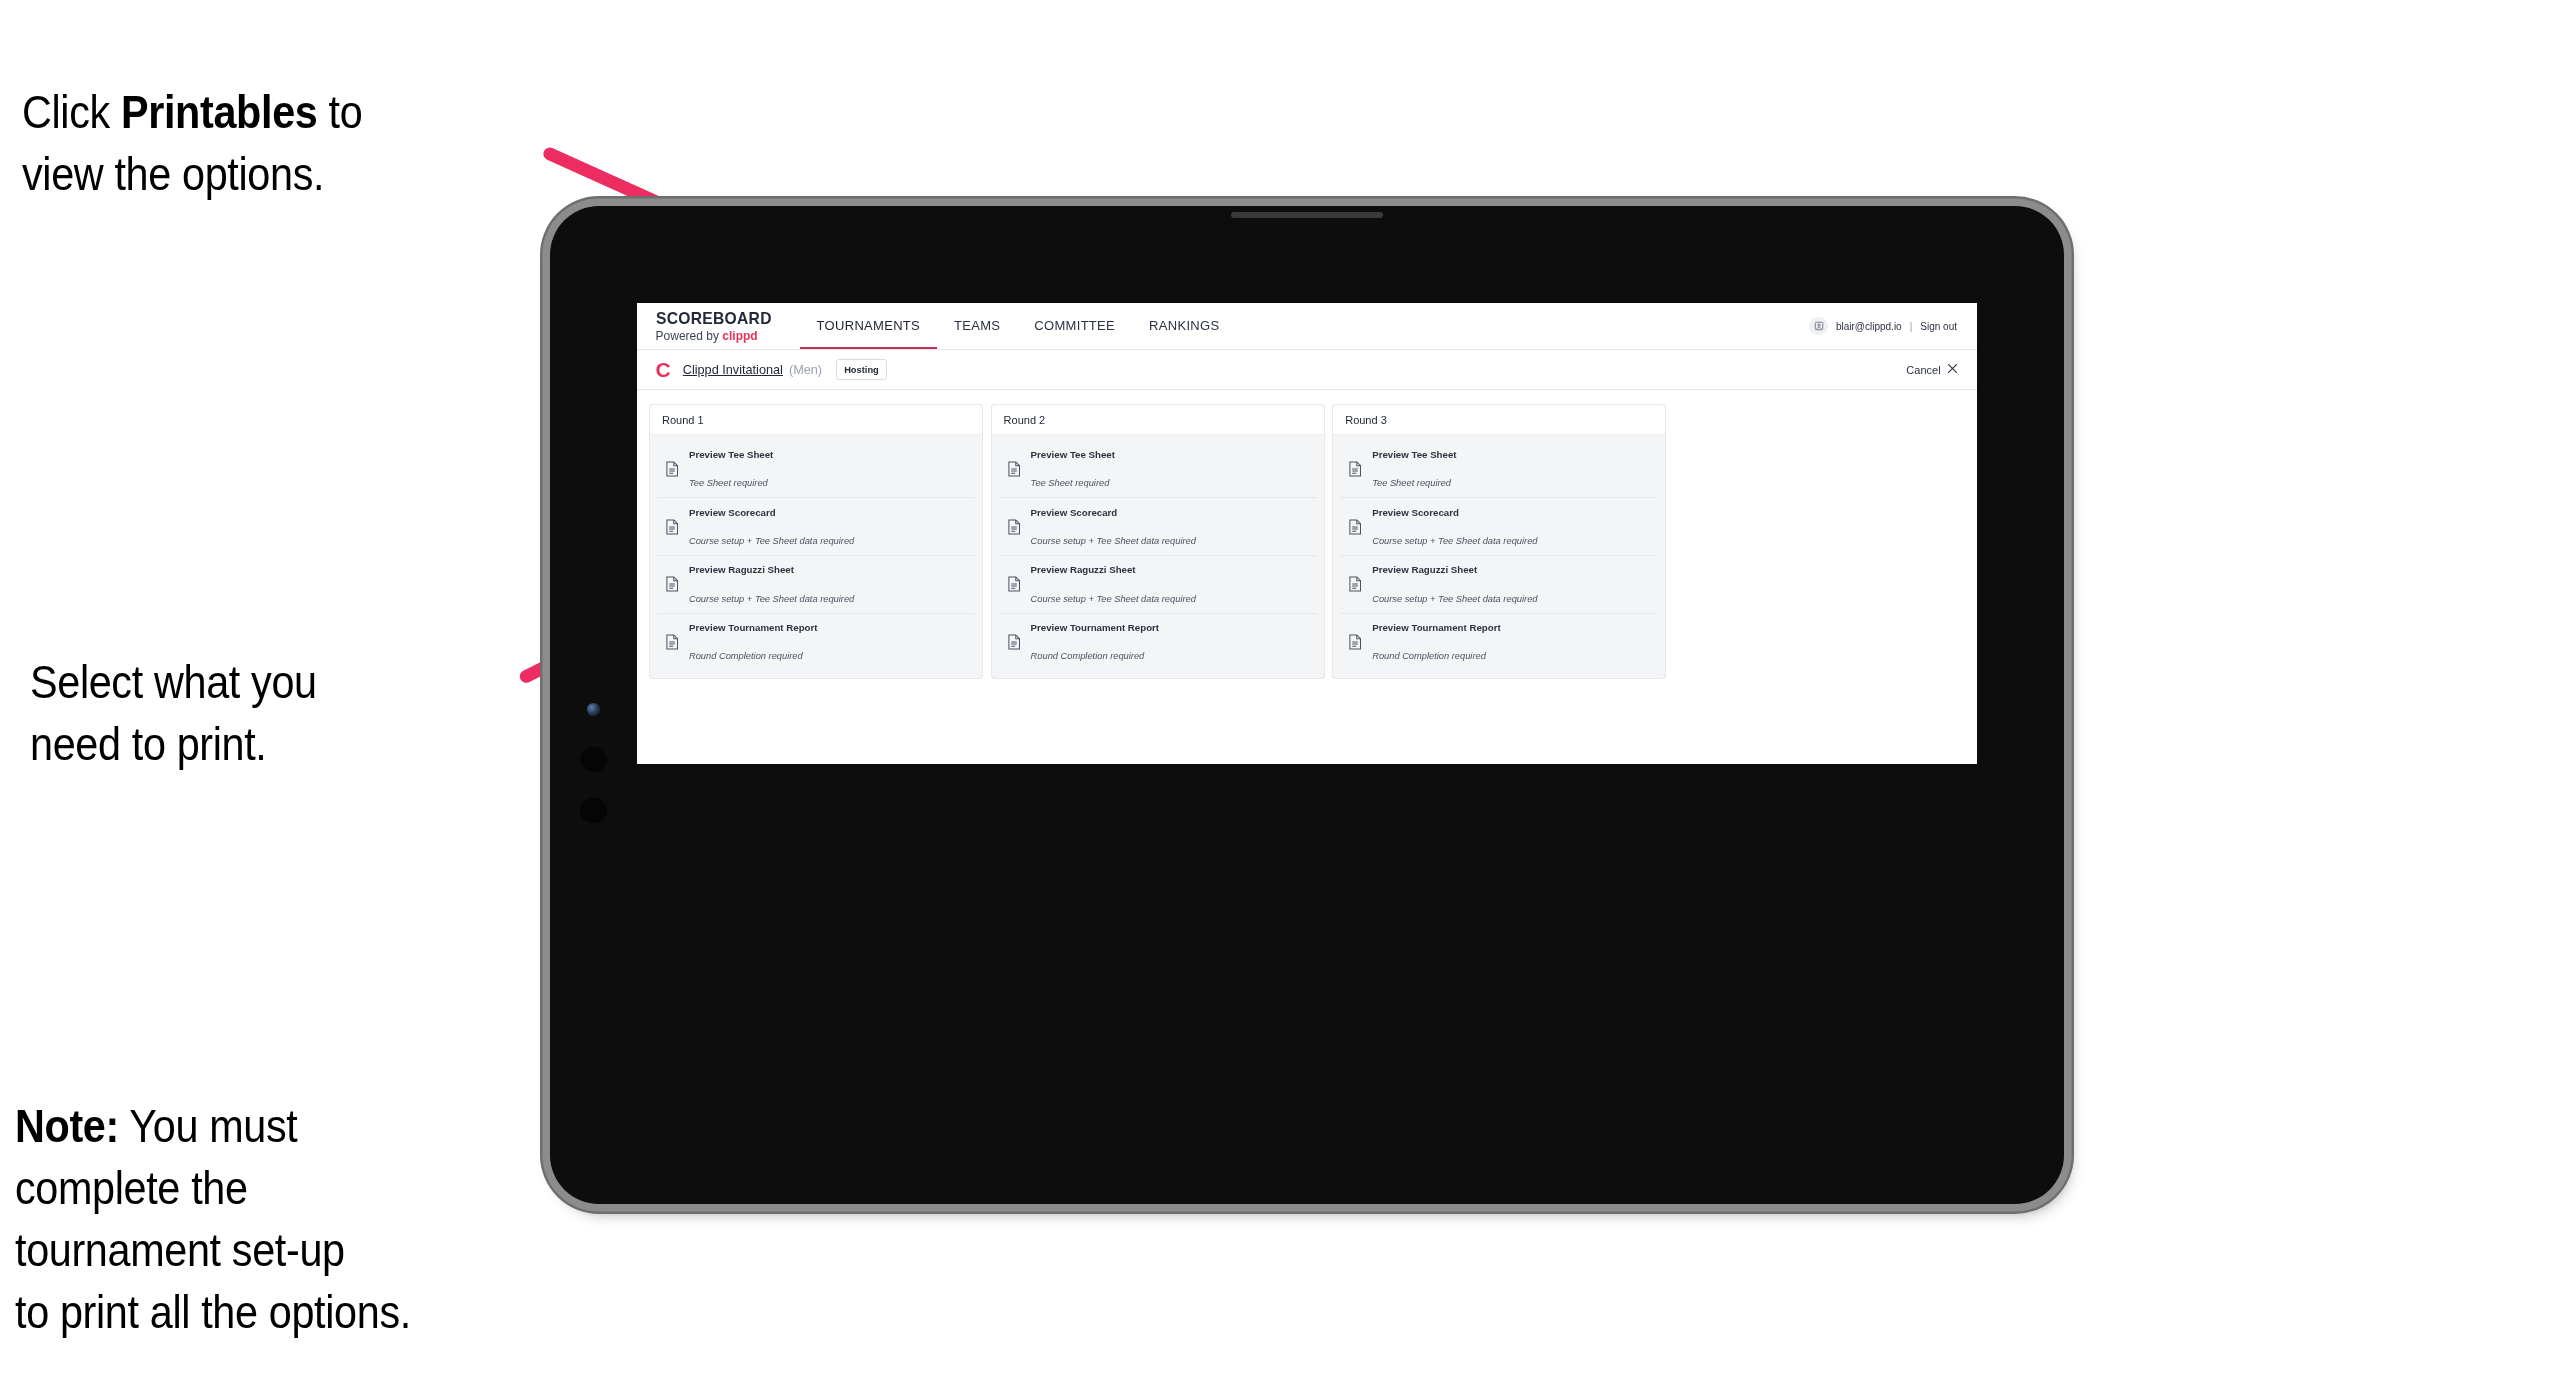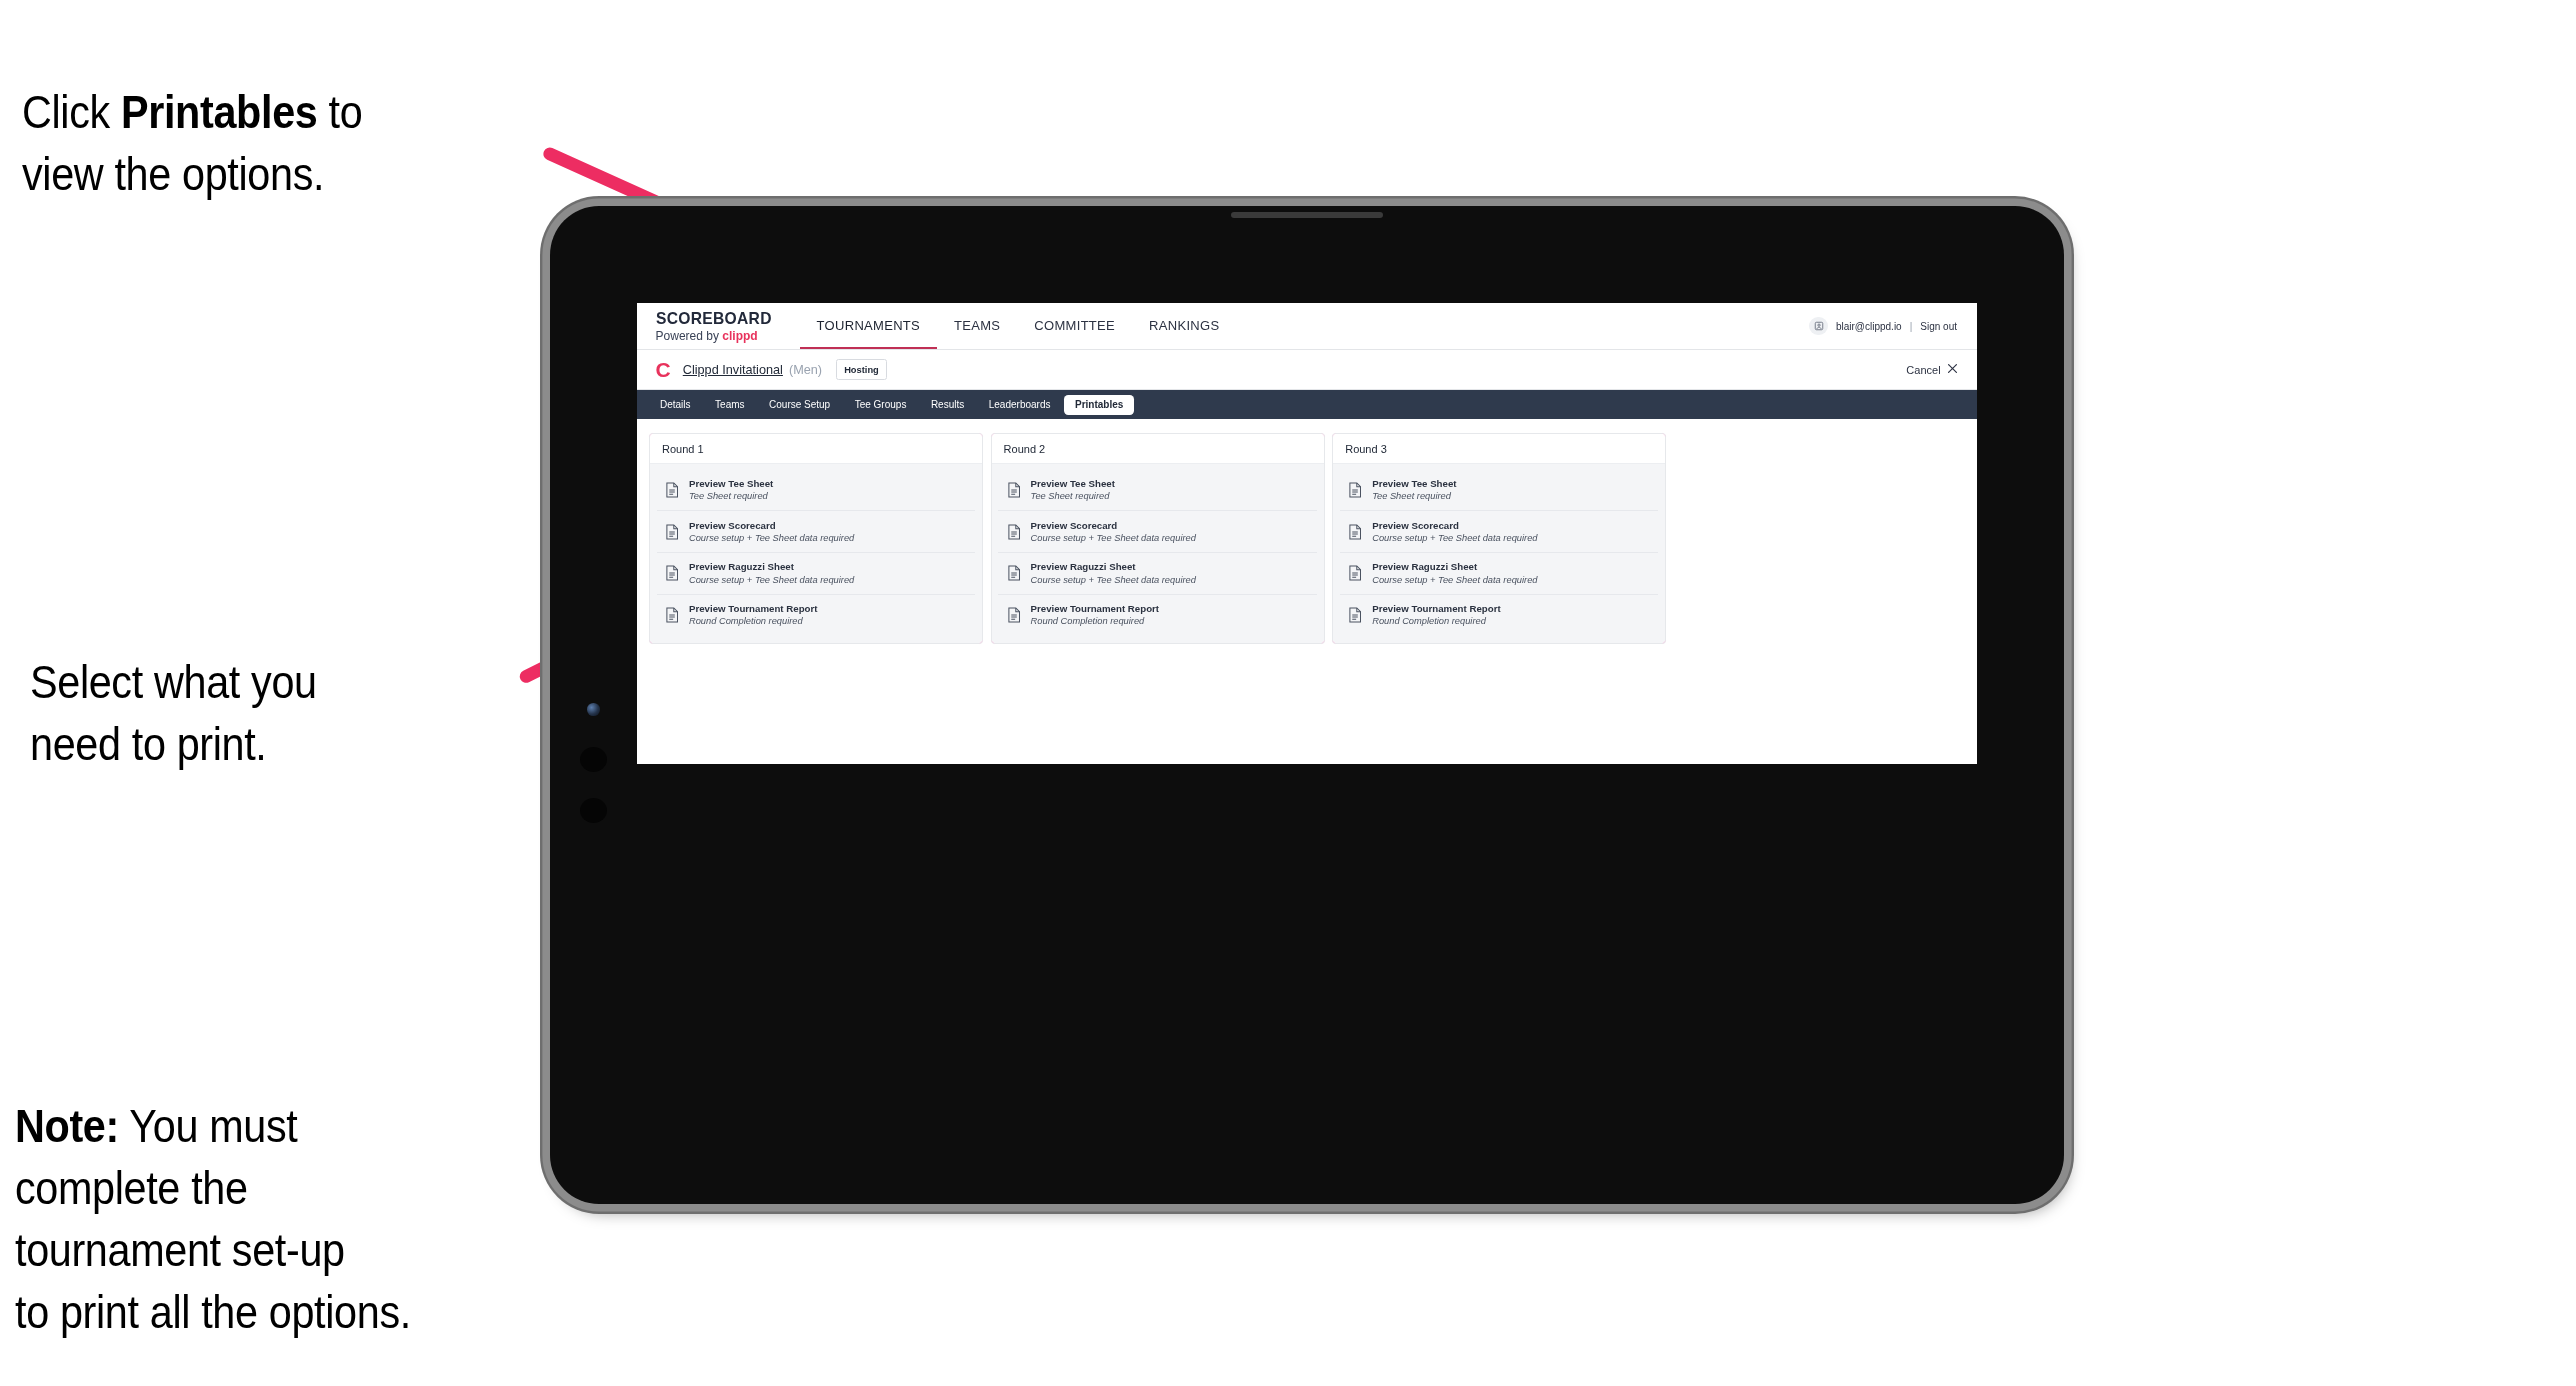--- a/index.html
+++ b/index.html
@@ -257,21 +257,21 @@
     display: flex;
     align-items: center;
     gap: 9.3px;
     padding: 8.5px 8.5px;
     background: #f4f5f7;
     border-bottom: 0.8px solid #e6e8ec;
     cursor: pointer;
   }
   .print-row:last-child { border-bottom: none; }
   .doc-icon { flex: 0 0 auto; line-height: 0; }
-  .print-text { display: flex; flex-direction: column; gap: 2px; }
+  .print-text { display: flex; flex-direction: column; gap: 18px; }
   .print-title {
     font-size: 9.7px;
     font-weight: 700;
     color: #2b3240;
     line-height: 1.15;
   }
   .print-sub {
     font-size: 9.3px;
     font-style: italic;
     color: #4a5260;
@@ -349,29 +349,20 @@
         <span>Cancel</span>
         <span>
           <svg width="11" height="11" viewBox="0 0 14 14" stroke="#2c3242" stroke-width="1.5" stroke-linecap="round">
             <line x1="2" y1="2" x2="12" y2="12"></line>
               <line x1="12" y1="2" x2="2" y2="12"></line>
           </svg>
         </span>
       </div>
     </div>
 
-    <div id="tabbar">
-      <div class="tab">Details</div>
-      <div class="tab">Teams</div>
-      <div class="tab">Course Setup</div>
-      <div class="tab">Tee Groups</div>
-      <div class="tab">Results</div>
-      <div class="tab">Leaderboards</div>
-      <div class="tab active">Printables</div>
-    </div>
 
     <div id="content">
 
       <div class="round-card">
         <div class="round-head">Round 1</div>
         <div class="round-body">
           <div class="print-row">
             <span class="doc-icon"><svg width="14.4" height="16" viewBox="0 0 17 19" fill="none" stroke="#4a5260" stroke-width="1.2">
                   <path d="M2.2 1.2h8.2l4.4 4.4v12.2H2.2z"></path>
                   <path d="M10.4 1.2v4.4h4.4"></path>

